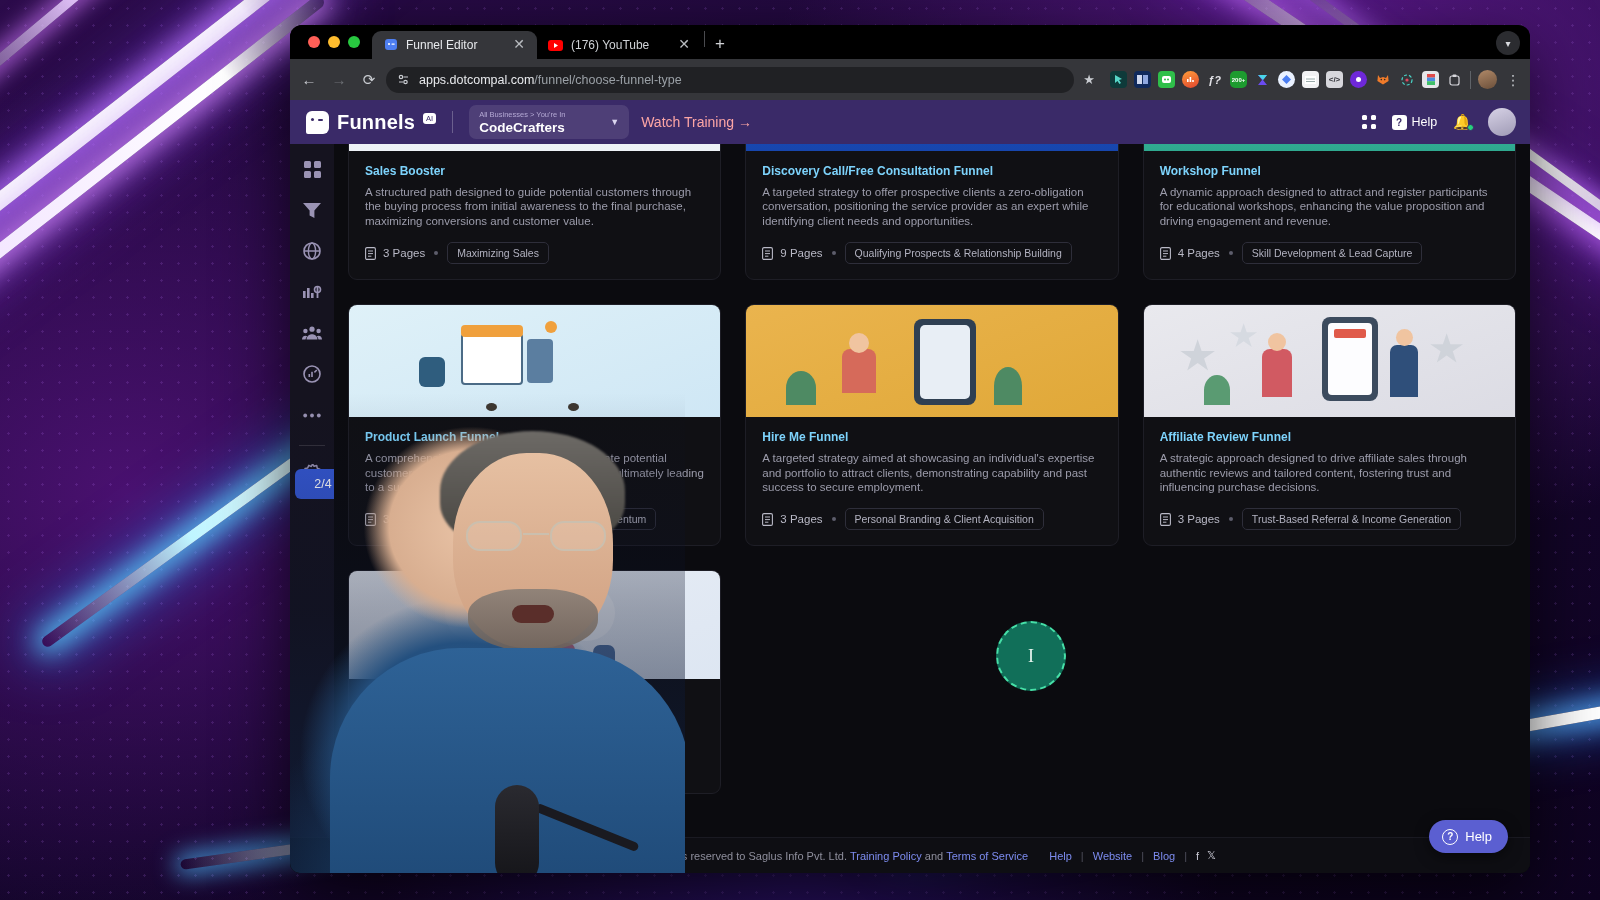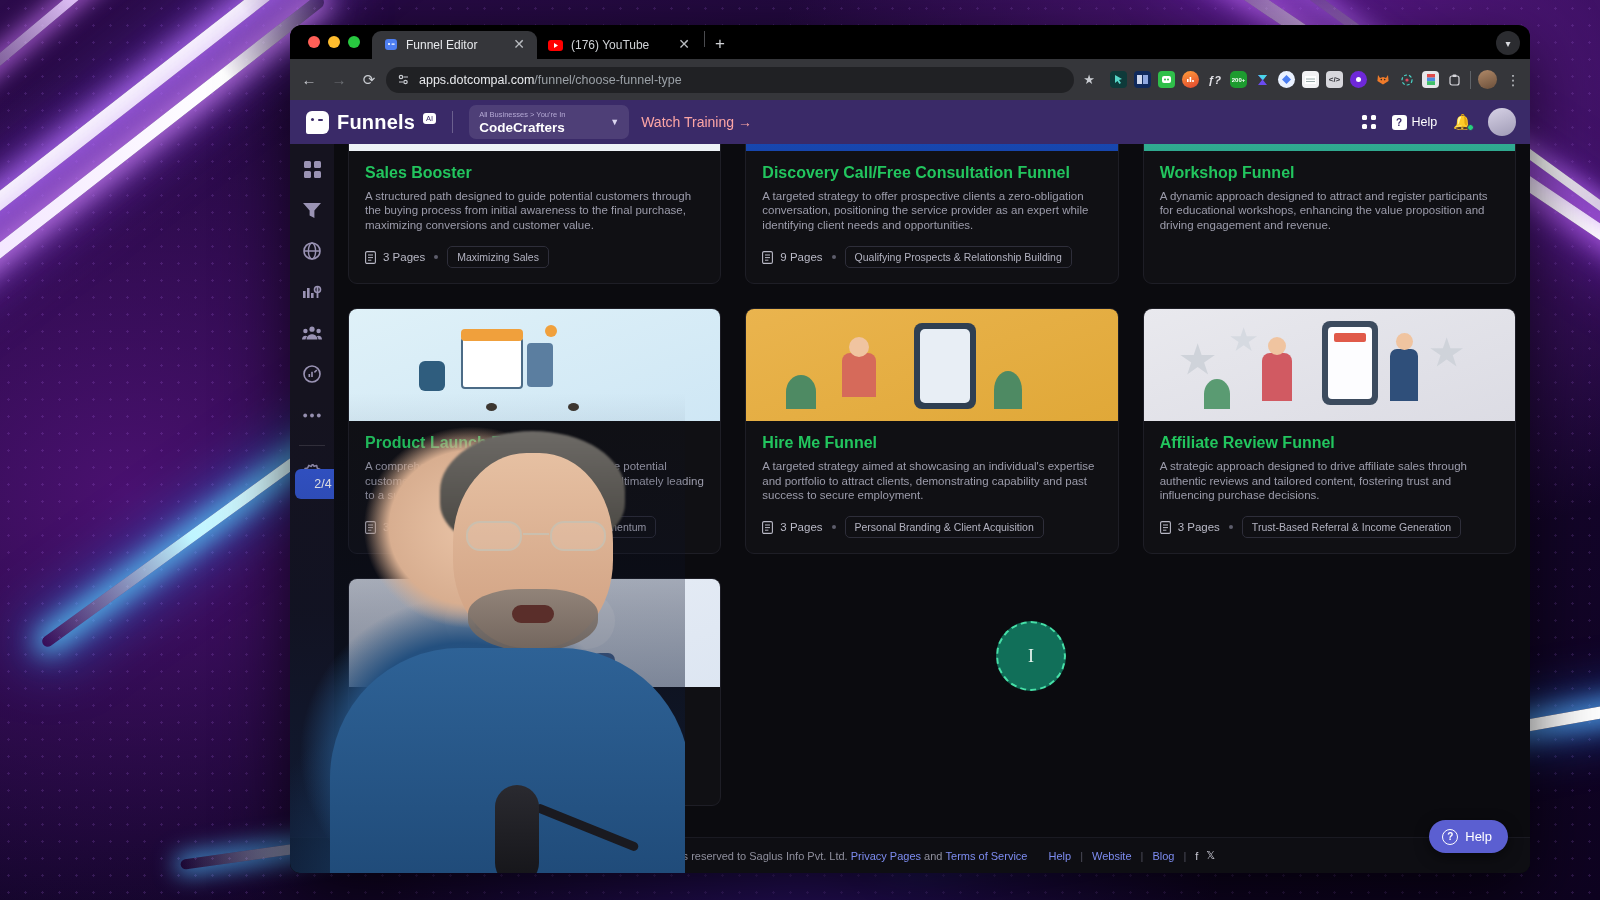--- a/index.html
+++ b/index.html
@@ -156,21 +156,21 @@
                display: flex; align-items: center; justify-content: center; font-weight: 500; }
 
   .content { flex: 1; background: #0b0b0f; overflow: hidden; position: relative;
              padding: 0 14px; }
   .grid { display: grid; grid-template-columns: repeat(3, 1fr); gap: 24px 24px;
           padding-top: 0; }
   .card { background: #101014; border: 1px solid #1e1e26; border-radius: 9px;
           overflow: hidden; display: flex; flex-direction: column; }
   .thumb { height: 112px; position: relative; overflow: hidden; }
   .cbody { padding: 13px 16px 15px; }
-  .ctitle { font-size: 16px; font-weight: 700; color: #22c55e; margin-bottom: 7px; }
+  .ctitle { font-size: 12px; font-weight: 700; color: #7dd3fc; margin-bottom: 7px; }
   .cdesc { font-size: 11.5px; line-height: 1.25; color: #9c9cab; margin-bottom: 14px; }
   .cmeta { display: flex; align-items: center; gap: 9px; }
   .pages { display: flex; align-items: center; gap: 7px; font-size: 11.5px; color: #b9b9c6; }
   .dot { width: 4px; height: 4px; border-radius: 50%; background: #5d5d6b; }
   .chip { border: 1px solid #2e2e3a; border-radius: 5px; padding: 4px 9px; font-size: 10.5px;
           color: #b2b2c0; }
 
   
   .art { position: absolute; inset: 0; }
   .t-sales  { background: linear-gradient(180deg,#ffffff,#eef2f7); }
@@ -539,20 +539,33 @@
             </div>
           </div>
 
           <div class="card">
             <div class="thumb t-work">
               <div class="art"></div>
             </div>
             <div class="cbody">
               <div class="ctitle">Workshop Funnel</div>
               <div class="cdesc">A dynamic approach designed to attract and register participants for educational workshops, enhancing the value proposition and driving engagement and revenue.</div>
+              <div class="cmeta">
+                <span class="pages">
+                  <svg width="11" height="13" viewBox="0 0 11 13">
+                      <rect x="0.6" y="0.6" width="9.8" height="11.8" rx="1.4" fill="none" stroke="#b9b9c6" stroke-width="1.1"></rect>
+                      <line x1="3" y1="4" x2="8" y2="4" stroke="#b9b9c6" stroke-width="1"></line>
+                      <line x1="3" y1="6.6" x2="8" y2="6.6" stroke="#b9b9c6" stroke-width="1"></line>
+                      <line x1="3" y1="9.2" x2="6.4" y2="9.2" stroke="#b9b9c6" stroke-width="1"></line>
+                    </svg>
+                  <span>4 Pages</span>
+                </span>
+                <span class="dot"></span>
+                <span class="chip">Skill Development &amp; Lead Capture</span>
+              </div>
             </div>
           </div>
 
           <div class="card">
             <div class="thumb t-prod">
               <div class="art">
                 <div class="sh" style="left:112px;top:28px;width:62px;height:52px;background:#fff;border:2px solid #4b6b86"></div>
                 <div class="sh" style="left:112px;top:20px;width:62px;height:12px;background:#f0a03c"></div>
                 <div class="sh" style="left:178px;top:34px;width:26px;height:44px;background:#5b7ea0;border-radius:4px"></div>
                 <div class="sh" style="left:70px;top:52px;width:26px;height:30px;background:#2f5d7e;border-radius:6px"></div>
@@ -670,21 +683,21 @@
 
         <div class="cursor" style="left:662px;top:477px">
           <span class="ibeam">I</span>
         </div>
       </div>
     </div>
 
     <div class="footer">
       <span>© 2025. All rights reserved to Saglus Info Pvt. Ltd.</span>
       <span>&nbsp;</span>
-      <a>Privacy Pages</a>
+      <a>Training Policy</a>
       <span>&nbsp;</span>
         <span>and</span>
         <span>&nbsp;</span>
       <a>Terms of Service</a>
       <span class="fsep">&nbsp;</span>
       <a>Help</a>
       <span class="fsep">|</span>
       <a>Website</a>
       <span class="fsep">|</span>
       <a>Blog</a>

